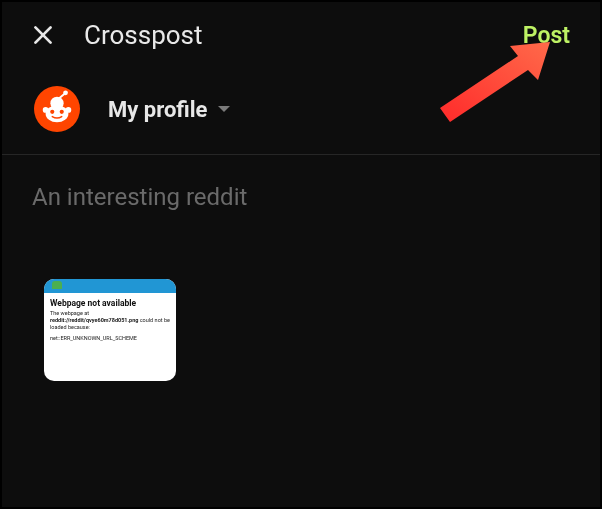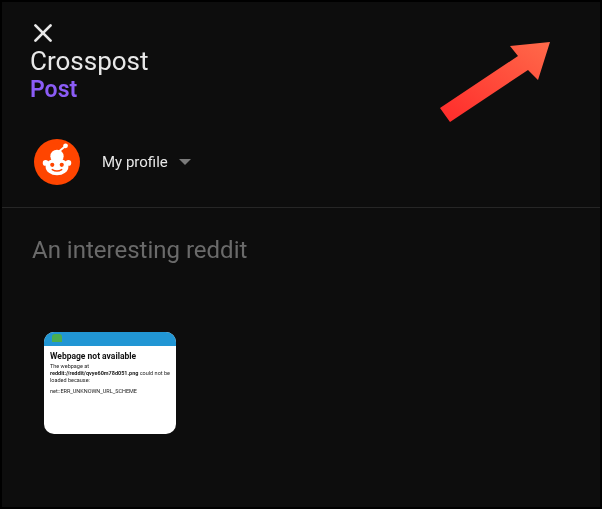--- a/index.html
+++ b/index.html
@@ -17,37 +17,38 @@
     }
     .frame {
       border: 2px solid #000;
       width: 602px;
       height: 509px;
       background: #0d0d0d;
       position: relative;
     }
     .header {
       display: flex;
+      align-items: center;
       padding: 18px 20px 18px 28px;
-      flex-direction: column;
+      gap: 28px;
     }
     .close-icon {
       color: #e8e8e8;
       cursor: pointer;
       display: flex;
       align-items: center;
     }
     .header-title {
       color: #e8e8e8;
       font-size: 26px;
       font-weight: 400;
       flex: 1;
     }
     .post-button {
-      color: #8b5cf6;
+      color: #bef264;
       font-size: 23px;
       font-weight: 600;
       cursor: pointer;
       padding-right: 10px;
     }
     .profile-row {
       display: flex;
       align-items: center;
       padding: 18px 28px 22px 32px;
       gap: 22px;
@@ -69,22 +70,23 @@
       height: 38px;
     }
     .profile-selector {
       display: flex;
       align-items: center;
       gap: 10px;
       cursor: pointer;
     }
     .profile-label {
       color: #e8e8e8;
-      font-size: 15px;
-      font-weight: 400;
+      font-size: 22px;
+      font-weight: 700;
+      margin-left: 6px;
     }
     .chevron {
       color: #7a7a7a;
       display: flex;
     }
     .title-input {
       padding: 28px 28px 10px 30px;
     }
     .title-text {
       color: #6a6a6a;

